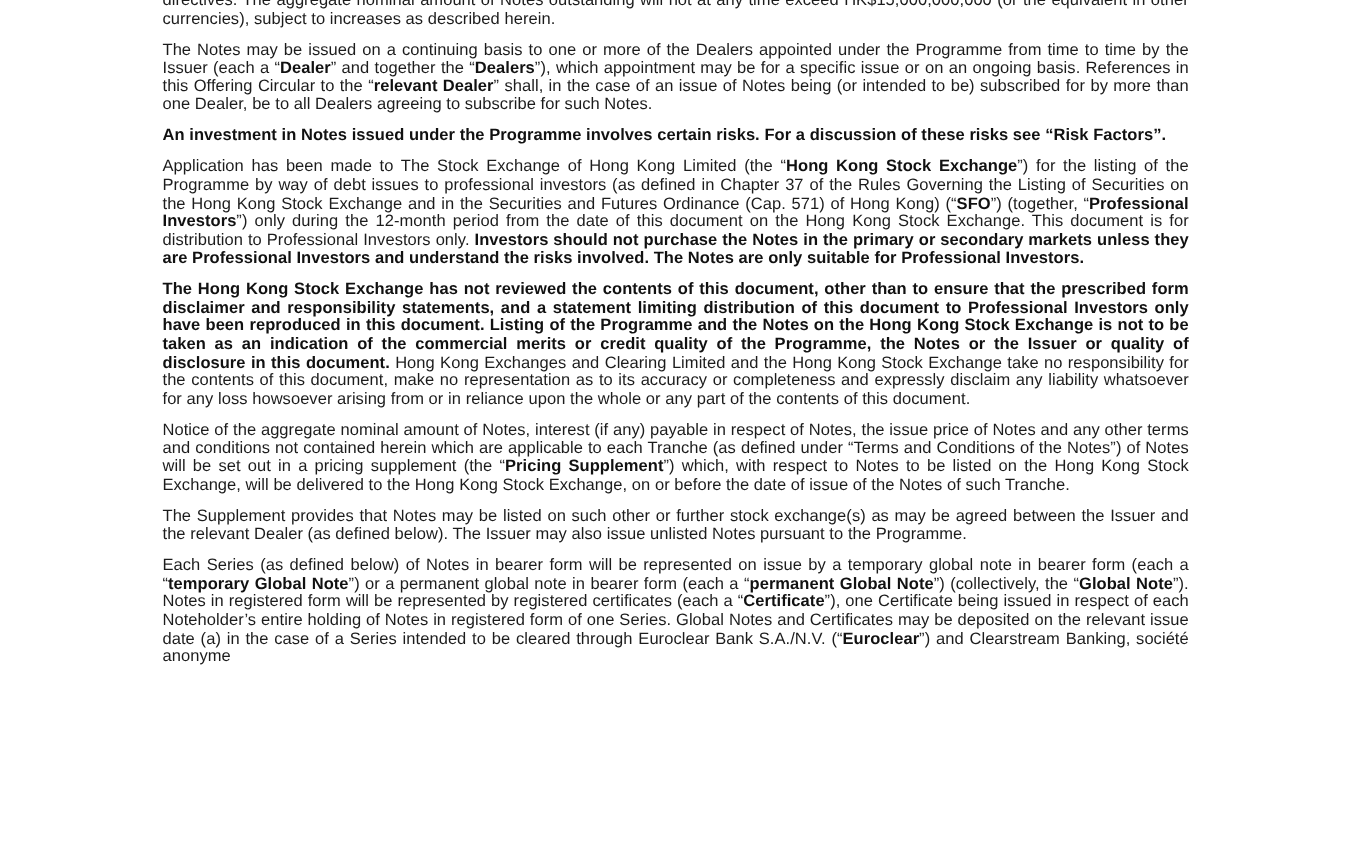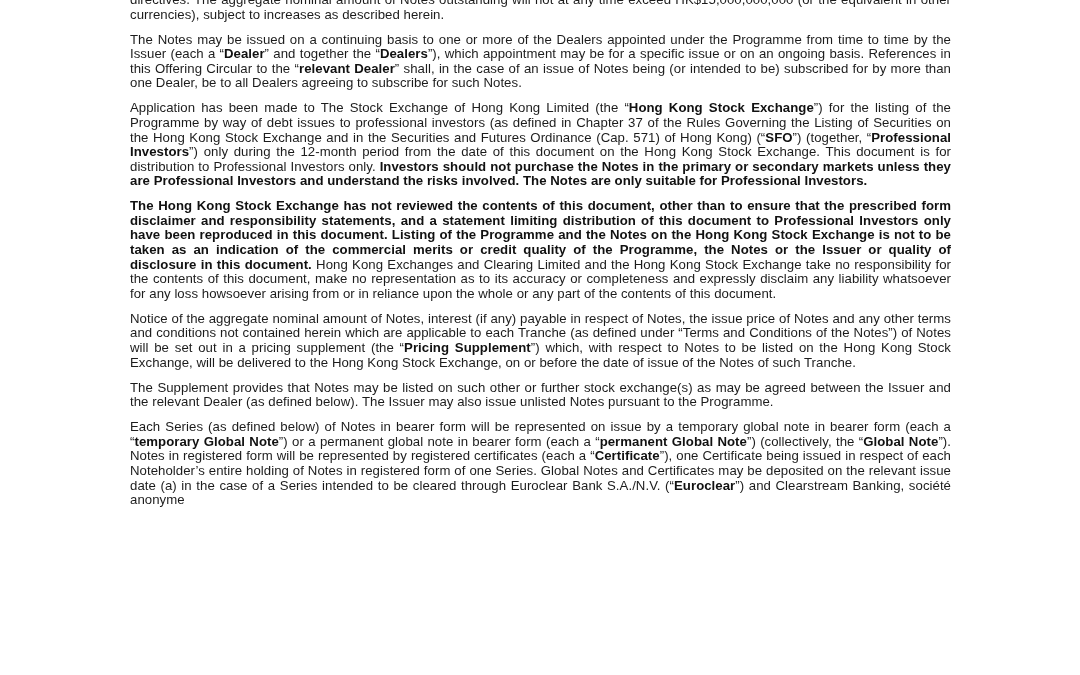--- a/index.html
+++ b/index.html
@@ -28,20 +28,23 @@
 
 <div class="page">
   <p class="para">
     <span>directives. The aggregate nominal amount of Notes outstanding will not at any time exceed HK$15,000,000,000 (or the equivalent in other currencies), subject to increases as described herein.</span>
   </p>
 
   <p class="para">
     <span>The Notes may be issued on a continuing basis to one or more of the Dealers appointed under the Programme from time to time by the Issuer (each a “</span><b>Dealer</b><span>” and together the “</span><b>Dealers</b><span>”), which appointment may be for a specific issue or on an ongoing basis. References in this Offering Circular to the “</span><b>relevant Dealer</b><span>” shall, in the case of an issue of Notes being (or intended to be) subscribed for by more than one Dealer, be to all Dealers agreeing to subscribe for such Notes.</span>
   </p>
 
+  <p class="para bold-para">
+    <span>An investment in Notes issued under the Programme involves certain risks. For a discussion of these risks see “Risk Factors”.</span>
+  </p>
 
   <p class="para">
     <span>Application has been made to The Stock Exchange of Hong Kong Limited (the “</span><b>Hong Kong Stock Exchange</b><span>”) for the listing of the Programme by way of debt issues to professional investors (as defined in Chapter 37 of the Rules Governing the Listing of Securities on the Hong Kong Stock Exchange and in the Securities and Futures Ordinance (Cap. 571) of Hong Kong) (“</span><b>SFO</b><span>”) (together, “</span><b>Professional Investors</b><span>”) only during the 12-month period from the date of this document on the Hong Kong Stock Exchange. This document is for distribution to Professional Investors only. </span><b>Investors should not purchase the Notes in the primary or secondary markets unless they are Professional Investors and understand the risks involved. The Notes are only suitable for Professional Investors.</b>
   </p>
 
   <p class="para">
     <b>The Hong Kong Stock Exchange has not reviewed the contents of this document, other than to ensure that the prescribed form disclaimer and responsibility statements, and a statement limiting distribution of this document to Professional Investors only have been reproduced in this document. Listing of the Programme and the Notes on the Hong Kong Stock Exchange is not to be taken as an indication of the commercial merits or credit quality of the Programme, the Notes or the Issuer or quality of disclosure in this document.</b><span> Hong Kong Exchanges and Clearing Limited and the Hong Kong Stock Exchange take no responsibility for the contents of this document, make no representation as to its accuracy or completeness and expressly disclaim any liability whatsoever for any loss howsoever arising from or in reliance upon the whole or any part of the contents of this document.</span>
   </p>
 
   <p class="para">

